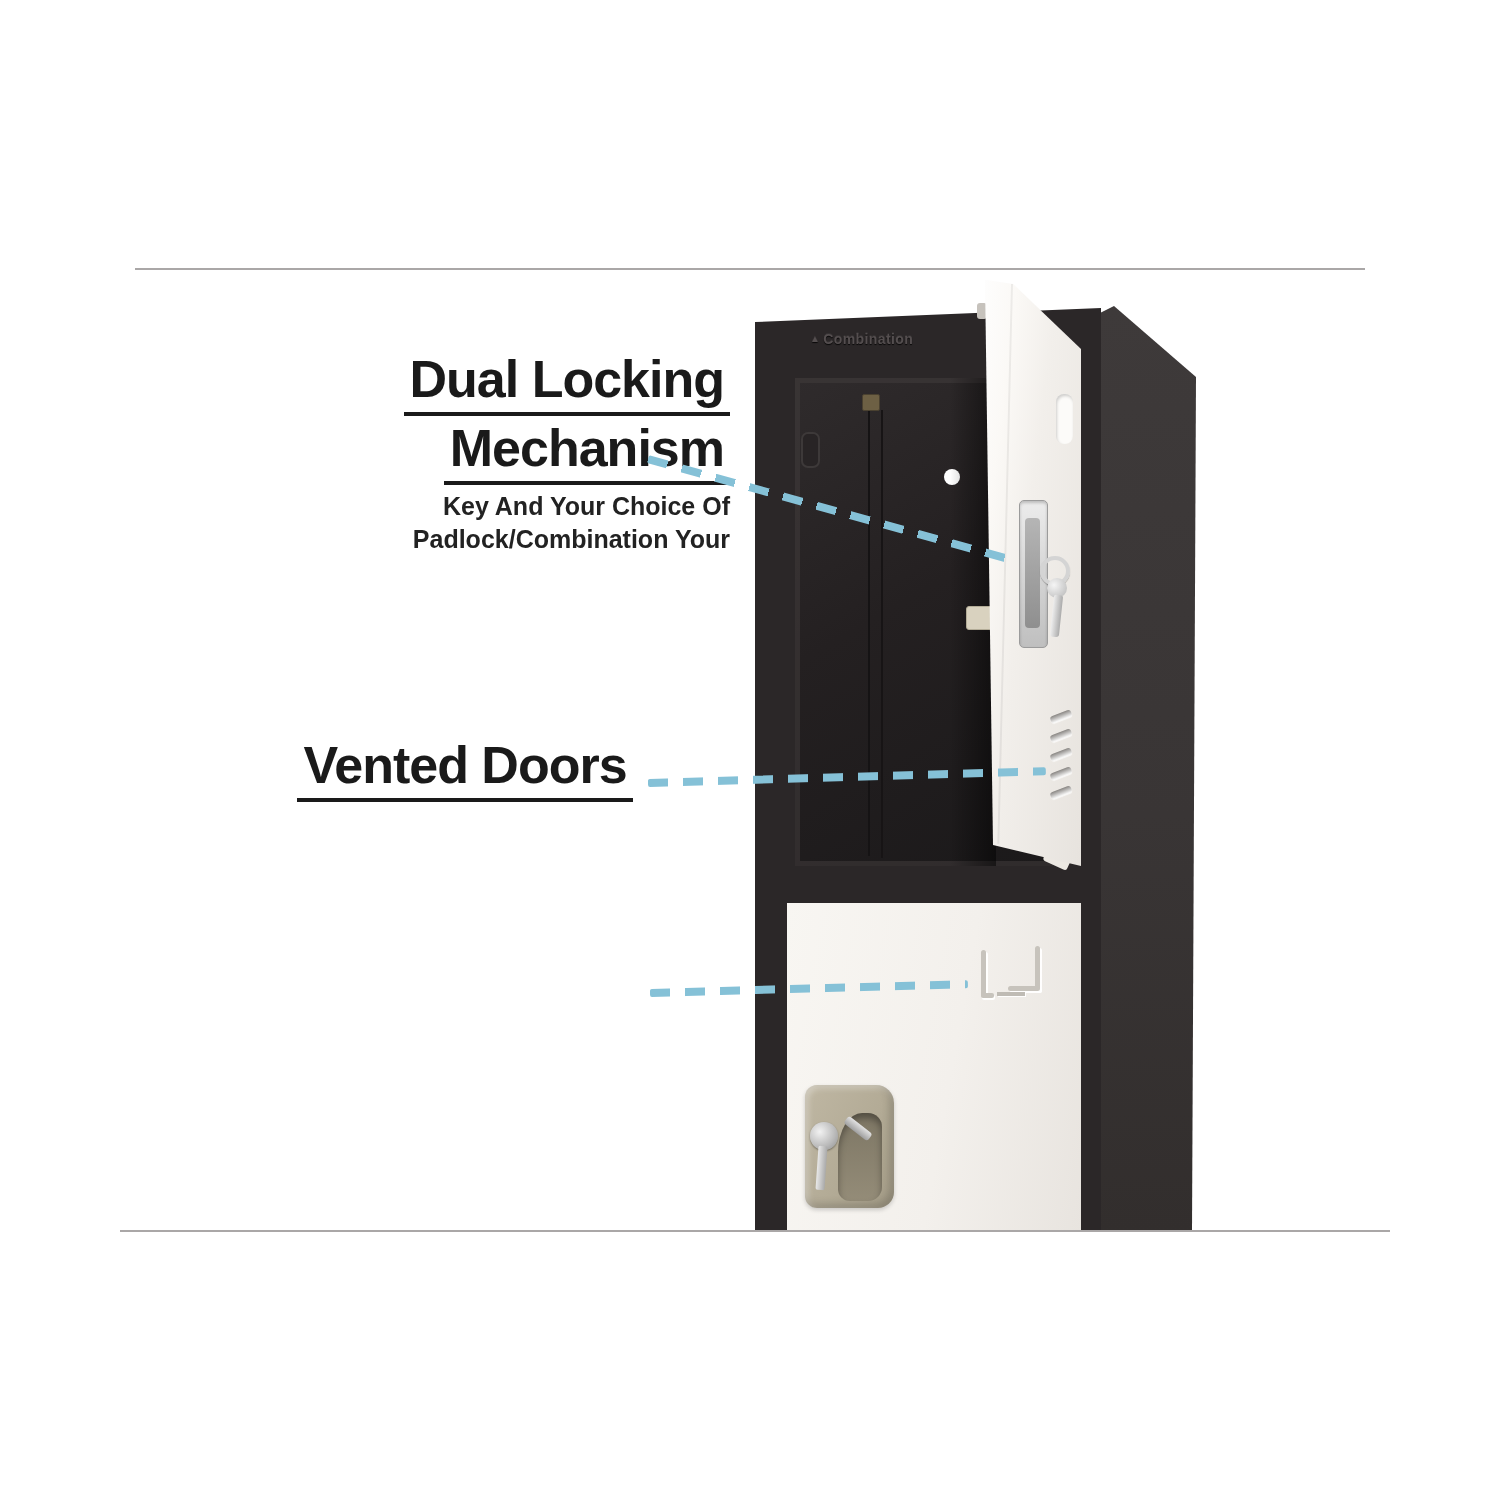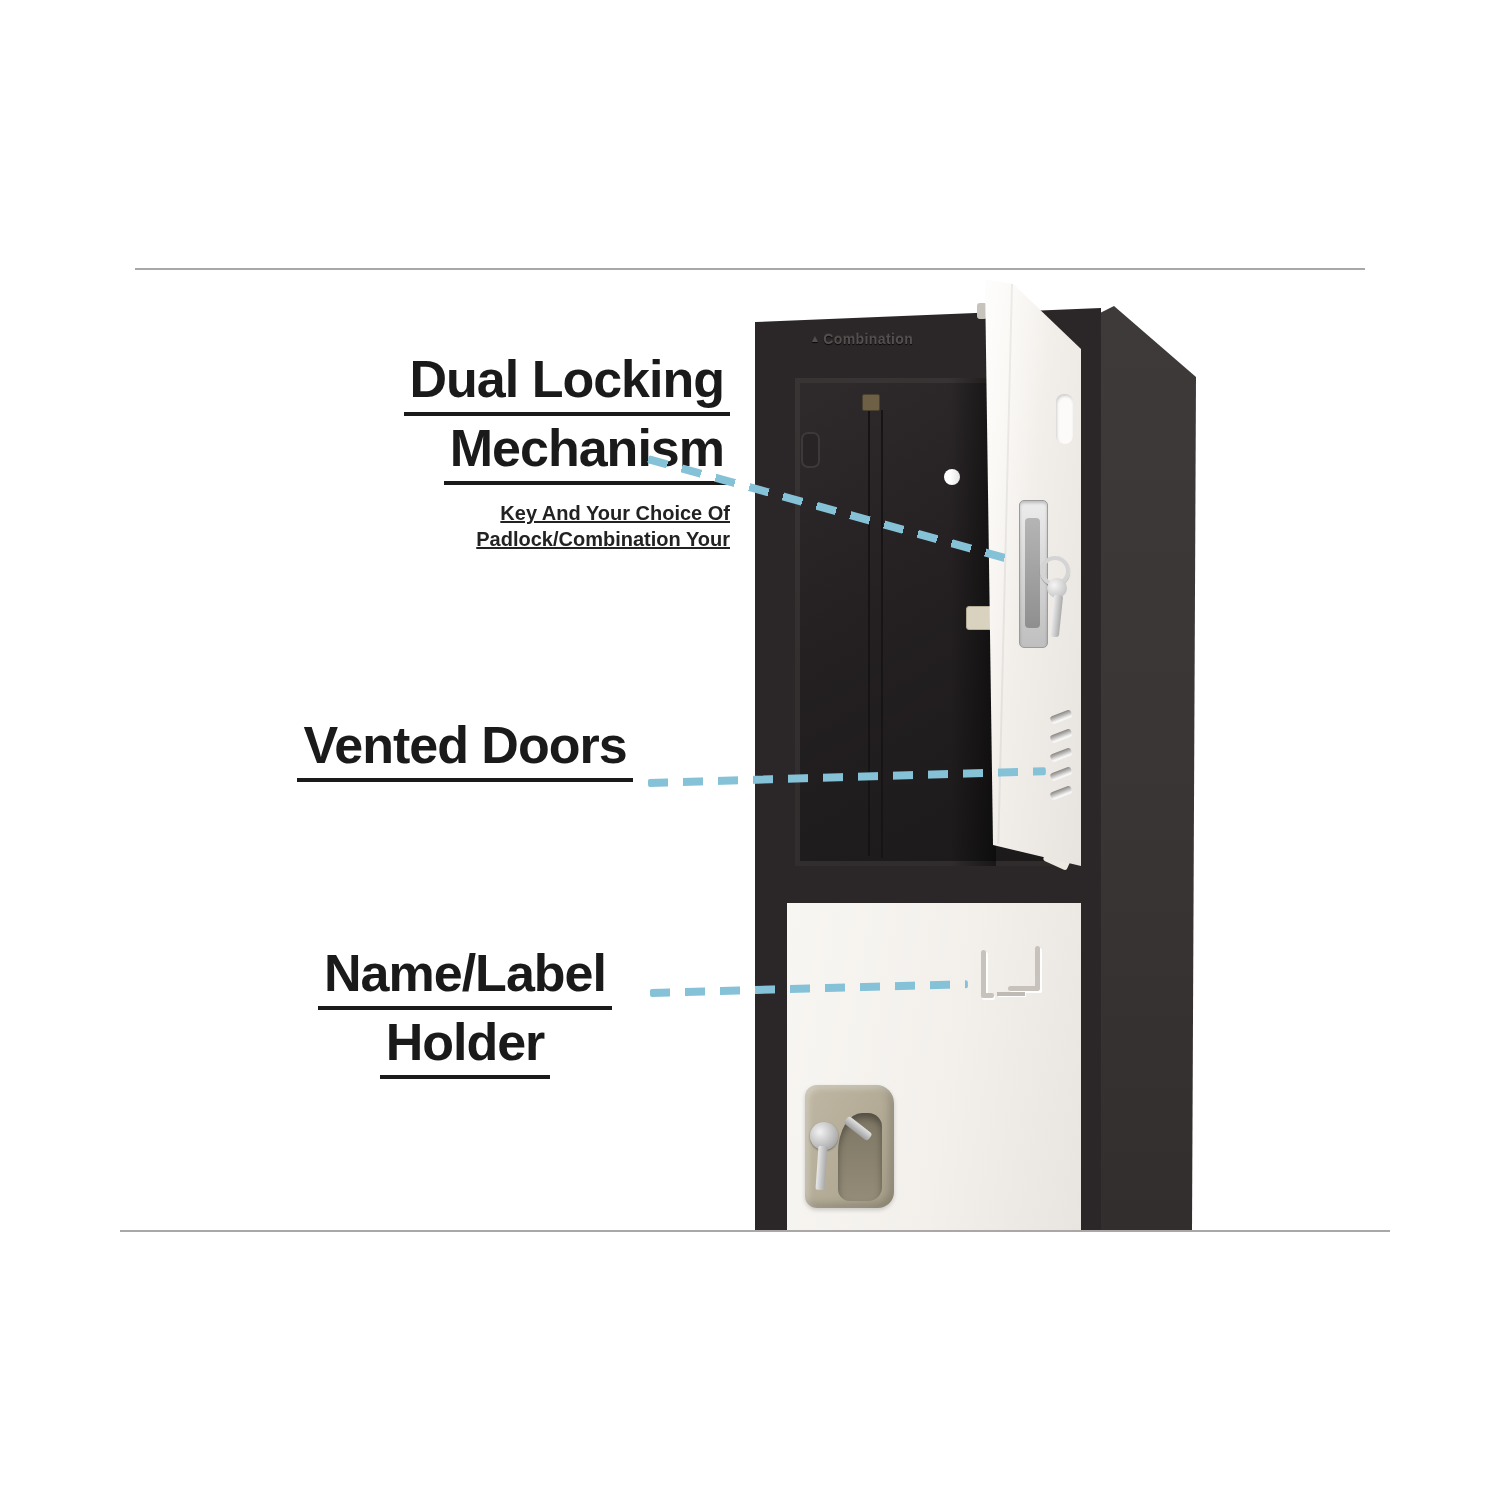--- a/index.html
+++ b/index.html
@@ -7,26 +7,26 @@
           font-family:"Liberation Sans", sans-serif;}
 
   
   .rule{position:absolute;height:2px;background:#aaa7a7;z-index:25;}
   .rule-top{left:135px;top:268px;width:1230px;}
   .rule-bottom{left:120px;top:1230px;width:1270px;}
 
   
   .callout{position:absolute;left:200px;width:530px;text-align:center;color:#1a1a1a;z-index:30;}
   .c-dual{top:352px;text-align:right;}
-  .c-vented{top:718px;}
+  .c-vented{top:738px;}
   .c-name{top:946px;}
   .t-line{display:block;line-height:1.06;}
   .t-underline{display:inline-block;font-size:52px;font-weight:700;letter-spacing:-1px;
                padding:0 6px 5px 6px;border-bottom:4px solid #1a1a1a;margin-bottom:5px;}
-  .c-sub{margin-top:10px;font-size:20px;font-weight:700;line-height:1.3;color:#222;text-decoration:underline;}
+  .c-sub{font-size:25px;font-weight:700;line-height:1.3;color:#222;}
 
   
   .leader{position:absolute;height:8px;border-radius:2px;z-index:40;transform-origin:left center;
           background:repeating-linear-gradient(90deg,#85c1d7 0 20px,transparent 20px 35px);}
   .l-dual{left:648px;top:455px;width:372px;transform:rotate(15.5deg);}
   .l-vented{left:648px;top:779px;width:398px;transform:rotate(-1.7deg);}
   .l-name{left:650px;top:989px;width:318px;transform:rotate(-1.6deg);}
 
   
   .locker{position:absolute;left:0;top:0;width:1500px;height:1500px;z-index:10;}
@@ -129,26 +129,20 @@
       <div>Padlock/Combination Your</div>
     </div>
   </section>
 
   <section class="callout c-vented">
     <div class="c-title">
       <span class="t-line"><span class="t-underline">Vented Doors</span></span>
     </div>
   </section>
 
-  <section class="callout c-name">
-    <div class="c-title">
-      <span class="t-line"><span class="t-underline">Name/Label</span></span>
-      <span class="t-line"><span class="t-underline">Holder</span></span>
-    </div>
-  </section>
 
   <div class="leader l-dual"></div>
   <div class="leader l-vented"></div>
   <div class="leader l-name"></div>
 
   <div class="locker">
 
     <div class="lk-side"></div>
     <div class="lk-front"></div>
 

